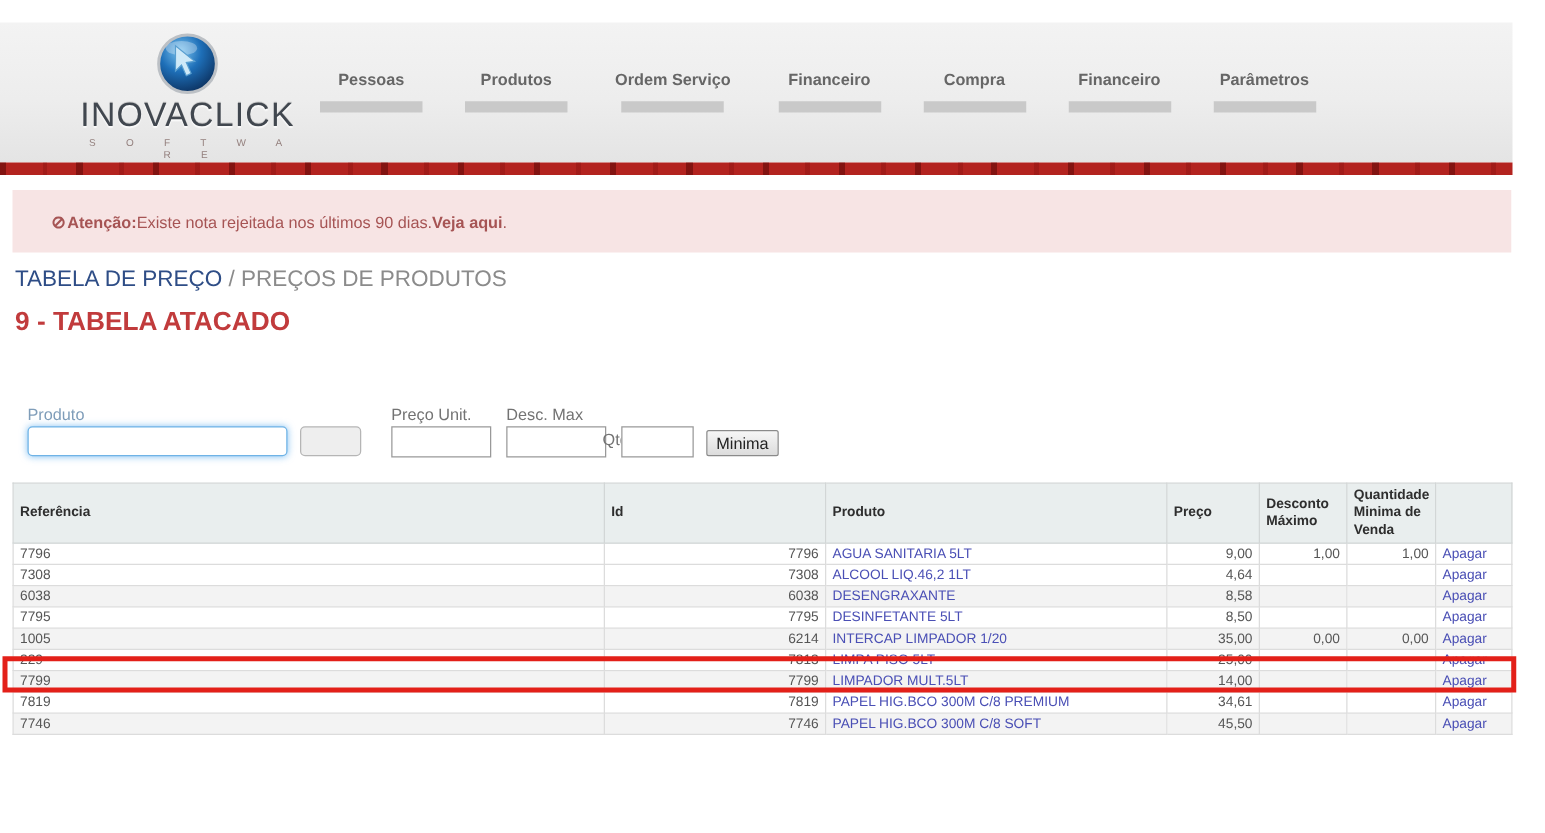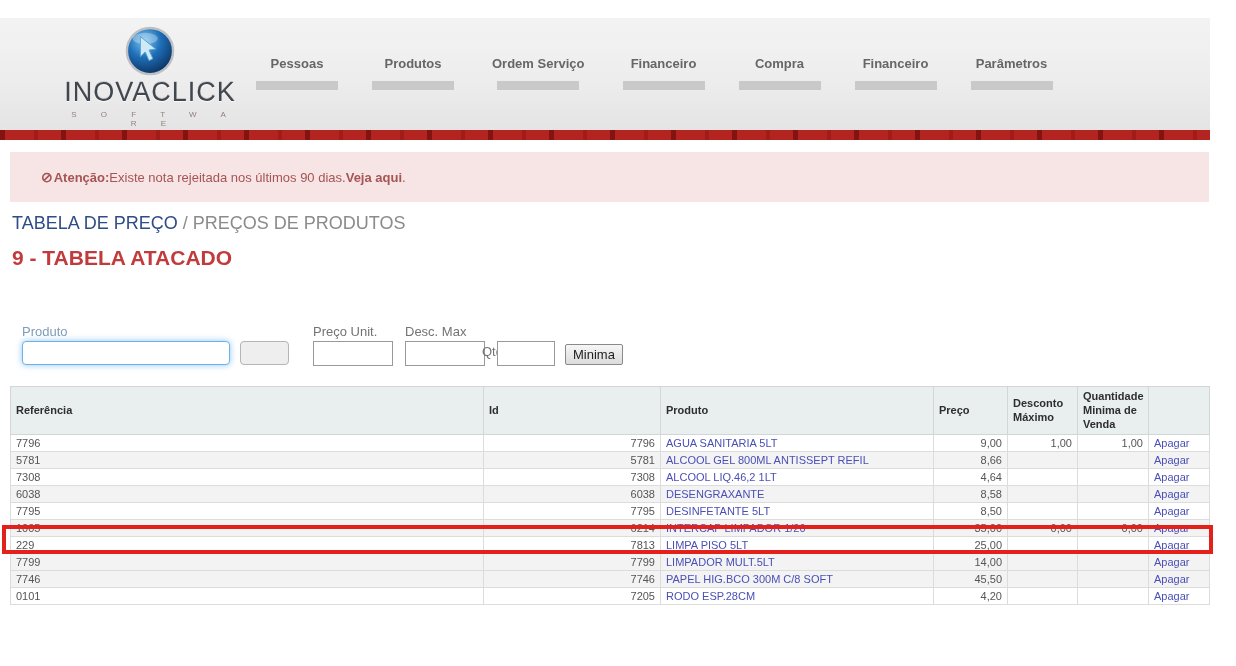--- a/index.html
+++ b/index.html
@@ -176,29 +176,20 @@
   <tbody id="rows">
       <tr>
     <td>7796</td>
     <td class="num">7796</td>
     <td><a>AGUA SANITARIA 5LT</a></td>
     <td class="num">9,00</td>
     <td class="num">1,00</td>
     <td class="num">1,00</td>
     <td><a>Apagar</a></td>
   </tr>
-      <tr class="alt">
-    <td>5781</td>
-    <td class="num">5781</td>
-    <td><a>ALCOOL GEL 800ML ANTISSEPT REFIL</a></td>
-    <td class="num">8,66</td>
-    <td class="num"></td>
-    <td class="num"></td>
-    <td><a>Apagar</a></td>
-  </tr>
       <tr>
     <td>7308</td>
     <td class="num">7308</td>
     <td><a>ALCOOL LIQ.46,2 1LT</a></td>
     <td class="num">4,64</td>
     <td class="num"></td>
     <td class="num"></td>
     <td><a>Apagar</a></td>
   </tr>
       <tr class="alt">
@@ -239,34 +230,34 @@
   </tr>
       <tr class="alt">
     <td>7799</td>
     <td class="num">7799</td>
     <td><a>LIMPADOR MULT.5LT</a></td>
     <td class="num">14,00</td>
     <td class="num"></td>
     <td class="num"></td>
     <td><a>Apagar</a></td>
   </tr>
+      <tr>
+    <td>7819</td>
+    <td class="num">7819</td>
+    <td><a>PAPEL HIG.BCO 300M C/8 PREMIUM</a></td>
+    <td class="num">34,61</td>
+    <td class="num"></td>
+    <td class="num"></td>
+    <td><a>Apagar</a></td>
+  </tr>
       <tr class="alt">
     <td>7746</td>
     <td class="num">7746</td>
     <td><a>PAPEL HIG.BCO 300M C/8 SOFT</a></td>
     <td class="num">45,50</td>
     <td class="num"></td>
     <td class="num"></td>
     <td><a>Apagar</a></td>
   </tr>
-      <tr>
-    <td>0101</td>
-    <td class="num">7205</td>
-    <td><a>RODO ESP.28CM</a></td>
-    <td class="num">4,20</td>
-    <td class="num"></td>
-    <td class="num"></td>
-    <td><a>Apagar</a></td>
-  </tr>
     </tbody>
 </table>
 
 <div class="highlight-box"></div>
 
 </body></html>

